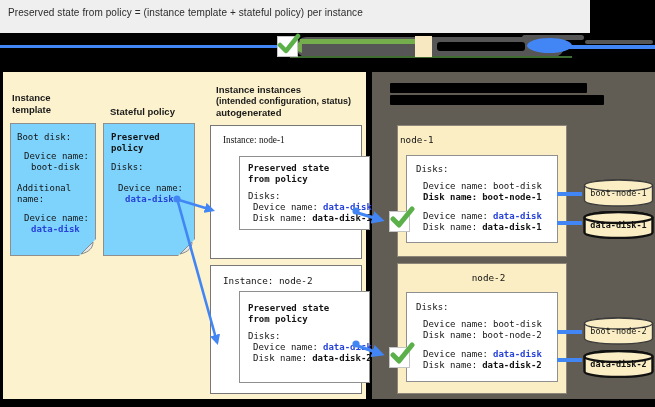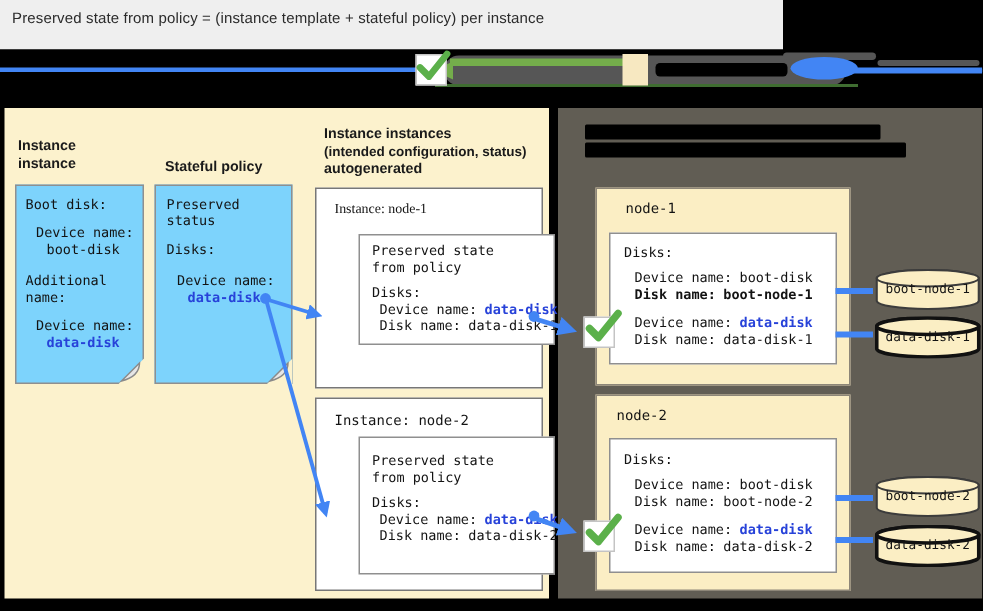--- a/index.html
+++ b/index.html
@@ -1,37 +1,37 @@
 <!DOCTYPE html>
 <html><head>
 <meta charset="utf-8">
 <style>
   html,body{margin:0;padding:0;background:#000;}
   #stage{position:relative;width:655px;height:407px;background:#000;overflow:hidden;
          font-family:"Liberation Sans",sans-serif;}
   .abs{position:absolute;}
 
   
-  #titlebar{left:0;top:0;width:522px;height:33px;background:#efefef;}
+  #titlebar{left:0;top:0;width:590px;height:33px;background:#efefef;}
   #title{left:8px;top:7px;font-size:10px;color:#2b2b2b;letter-spacing:.1px;}
 
   
   #band{left:0;top:33px;width:655px;height:39px;background:#000;}
   .blueline{background:#4285f4;}
   .graypill{background:#565656;border-radius:10px;}
   .blackblob{background:#000;border-radius:3px;}
 
   
   #panel-left{left:3px;top:72px;width:363px;height:327px;background:#fcf2cd;}
   #panel-right{left:372px;top:72px;width:283px;height:327px;background:#615d54;}
 
   .h-bold{font-weight:bold;font-size:9.5px;line-height:12px;color:#1a1a1a;}
   .h-norm{font-weight:bold;font-size:9px;line-height:11.5px;color:#1a1a1a;}
   .mono{font-family:"DejaVu Sans Mono",monospace;font-size:9px;line-height:11px;color:#131313;}
-  .mono-b{font-weight:normal;}
+  .mono-b{font-weight:bold;}
   .bluev{color:#2742d9;font-weight:bold;}
   .ind1{padding-left:7px;}
   .ind2{padding-left:14px;}
   .gap6{height:6px;} .gap8{height:8px;} .gap10{height:10px;}
 
   .card{background:#7dd3fc;border:1px solid #8f8f8f;}
   .docfold{position:absolute;right:-1px;bottom:-1px;}
   .obox{background:#fff;border:1.5px solid #777;}
   .ibox{position:absolute;background:#fff;border:1px solid #8f8f8f;margin-left:16px;}
   .vmbox{background:#fbeec4;border:1px solid #8d8678;}
@@ -66,21 +66,21 @@
     </svg>
     <div class="abs" style="left:415px;top:3px;width:17px;height:21px;background:#f7e8c1;"></div>
     <div class="abs graypill" style="left:522px;top:2px;width:62px;height:5px;"></div>
     <div class="abs graypill" style="left:585px;top:7px;width:68px;height:4px;"></div>
     <div class="abs" style="left:527px;top:5px;width:45px;height:15px;background:#4285f4;border-radius:50%;"></div>
     <div class="abs blueline" style="left:565px;top:13px;width:90px;height:2.5px;"></div>
   </div>
 
   <div class="abs" id="panel-left"></div>
 
-  <div class="abs h-bold" style="left:12px;top:92px;width:70px;">Instance instance</div>
+  <div class="abs h-bold" style="left:12px;top:92px;width:70px;">Instance template</div>
   <div class="abs h-bold" style="left:110px;top:106px;width:95px;">Stateful policy</div>
 
   <div class="abs card" style="left:10px;top:123px;width:84px;height:131px;">
     <div class="mono" style="padding:8px 4px 0 6px;">
       <div>Boot disk:</div>
       <div class="gap8"></div>
       <div class="ind1">Device name:</div>
       <div class="ind2">boot-disk</div>
       <div class="gap10"></div>
       <div>Additional</div>
@@ -91,21 +91,21 @@
     </div>
     <svg class="docfold" width="17" height="17" viewBox="0 0 17 17">
       <path d="M0 17 L17 0 L17 17 Z" fill="#fcf2cd"></path>
       <path d="M2 15 L14 3 C14 9 10 13 2 15 Z" fill="#e6e6e6" stroke="#8a8a8a" stroke-width="1"></path>
     </svg>
   </div>
 
   <div class="abs card" style="left:103px;top:123px;width:90px;height:131px;">
     <div class="mono" style="padding:8px 4px 0 7px;">
       <div class="mono-b">Preserved</div>
-      <div class="mono-b">status</div>
+      <div class="mono-b">policy</div>
       <div class="gap8"></div>
       <div>Disks:</div>
       <div class="gap10"></div>
       <div class="ind1">Device name:</div>
       <div class="ind2 bluev">data-disk</div>
     </div>
     <svg class="docfold" width="17" height="17" viewBox="0 0 17 17">
       <path d="M0 17 L17 0 L17 17 Z" fill="#fcf2cd"></path>
       <path d="M2 15 L14 3 C14 9 10 13 2 15 Z" fill="#e6e6e6" stroke="#8a8a8a" stroke-width="1"></path>
     </svg>
@@ -143,36 +143,36 @@
         <div style="padding-left:5px;white-space:nowrap;"><span>Disk name:</span><span class="mono-b vspace">data-disk-2</span></div>
       </div>
     </div>
   </div>
 
   <div class="abs" id="panel-right"></div>
   <div class="abs blob" style="left:390px;top:83px;width:197px;height:10px;"></div>
   <div class="abs blob" style="left:390px;top:95px;width:214px;height:10px;"></div>
 
   <div class="abs vmbox" style="left:397px;top:125px;width:168px;height:130px;">
-    <div class="mono" style="padding:8px 0 0 19px;font-size:9.3px;">node-1</div>
+    <div class="mono" style="padding:8px 0 0 2px;font-size:9.3px;">node-1</div>
     <div class="wbox" style="left:8px;top:29px;width:150px;height:86px;">
       <div class="mono" style="padding:8px 0 0 9px;">
         <div>Disks:</div>
         <div class="gap6"></div>
         <div style="padding-left:7px;white-space:nowrap;"><span>Device name:</span><span class="vspace">boot-disk</span></div>
         <div style="padding-left:7px;white-space:nowrap;font-weight:bold;"><span>Disk name:</span><span class="vspace">boot-node-1</span></div>
         <div class="gap8"></div>
         <div style="padding-left:7px;white-space:nowrap;"><span>Device name:</span><span class="bluev vspace">data-disk</span></div>
         <div style="padding-left:7px;white-space:nowrap;"><span>Disk name:</span><span class="mono-b vspace">data-disk-1</span></div>
       </div>
     </div>
   </div>
 
   <div class="abs vmbox" style="left:397px;top:263px;width:168px;height:129px;">
-    <div class="mono" style="padding:8px 0 0 13px;font-size:9.3px;">node-2</div>
+    <div class="mono" style="padding:8px 0 0 13px;font-size:9.3px;text-align:center;">node-2</div>
     <div class="wbox" style="left:8px;top:28px;width:150px;height:88px;">
       <div class="mono" style="padding:9px 0 0 9px;">
         <div>Disks:</div>
         <div class="gap6"></div>
         <div style="padding-left:7px;white-space:nowrap;"><span>Device name:</span><span class="vspace">boot-disk</span></div>
         <div style="padding-left:7px;white-space:nowrap;"><span>Disk name:</span><span class="vspace">boot-node-2</span></div>
         <div class="gap8"></div>
         <div style="padding-left:7px;white-space:nowrap;"><span>Device name:</span><span class="bluev vspace">data-disk</span></div>
         <div style="padding-left:7px;white-space:nowrap;"><span>Disk name:</span><span class="mono-b vspace">data-disk-2</span></div>
       </div>

